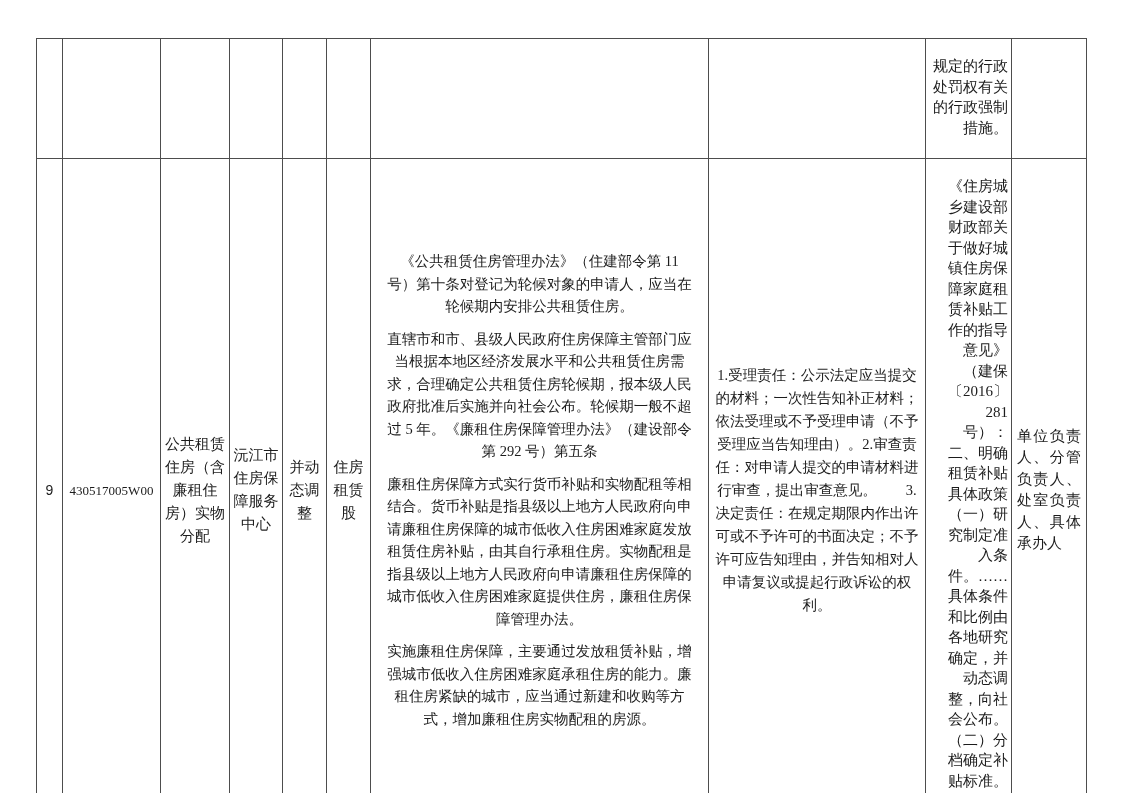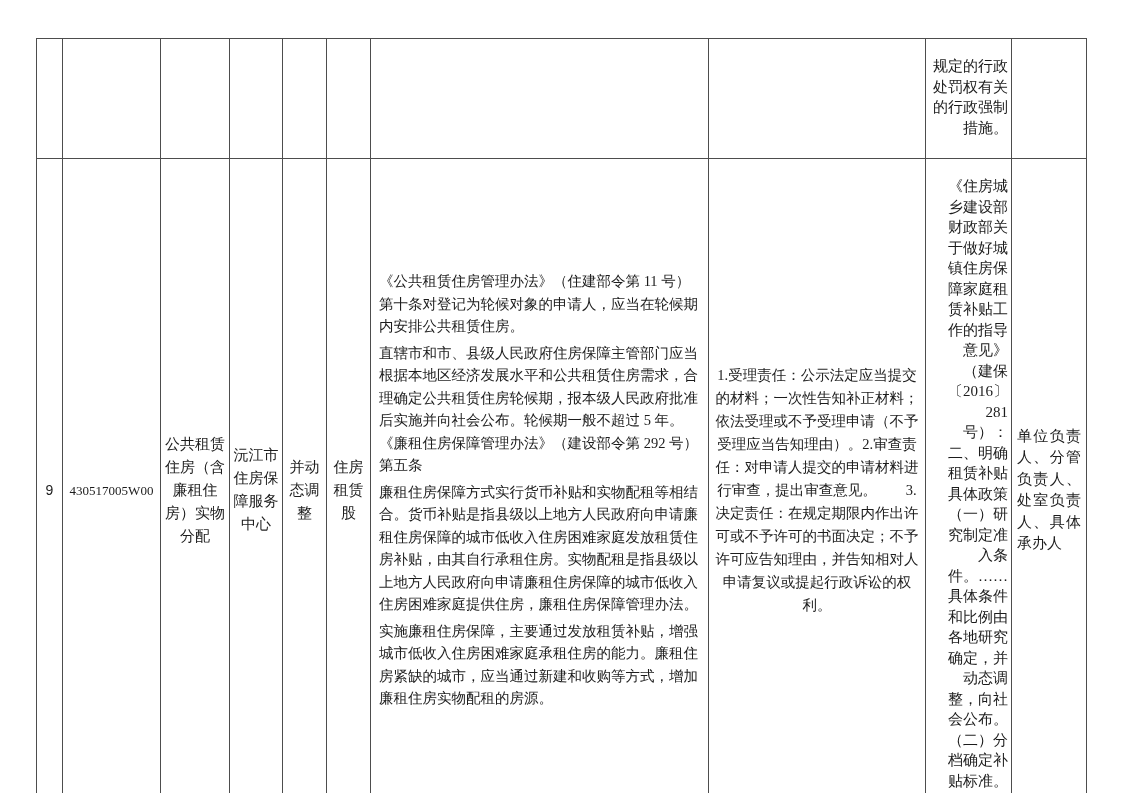--- a/index.html
+++ b/index.html
@@ -45,21 +45,21 @@
     font-family: Liberation Serif, serif;
     font-size: 13px;
     white-space: nowrap;
     padding: 18px 1px;
   }
   td.cell-legal {
     padding: 0 4px;
     font-size: 14.5px;
     line-height: 22.5px;
   }
-  td.cell-legal p { margin: 4px; text-align: left; }
+  td.cell-legal p { margin: 10px; text-align: center; }
   td.cell-resp {
     padding: 9px 5px;
     font-size: 14.5px;
     line-height: 23px;
     white-space: pre-wrap;
   }
   td.cell-policy {
     vertical-align: top;
     padding: 17px 3px;
     line-height: 20.5px;

